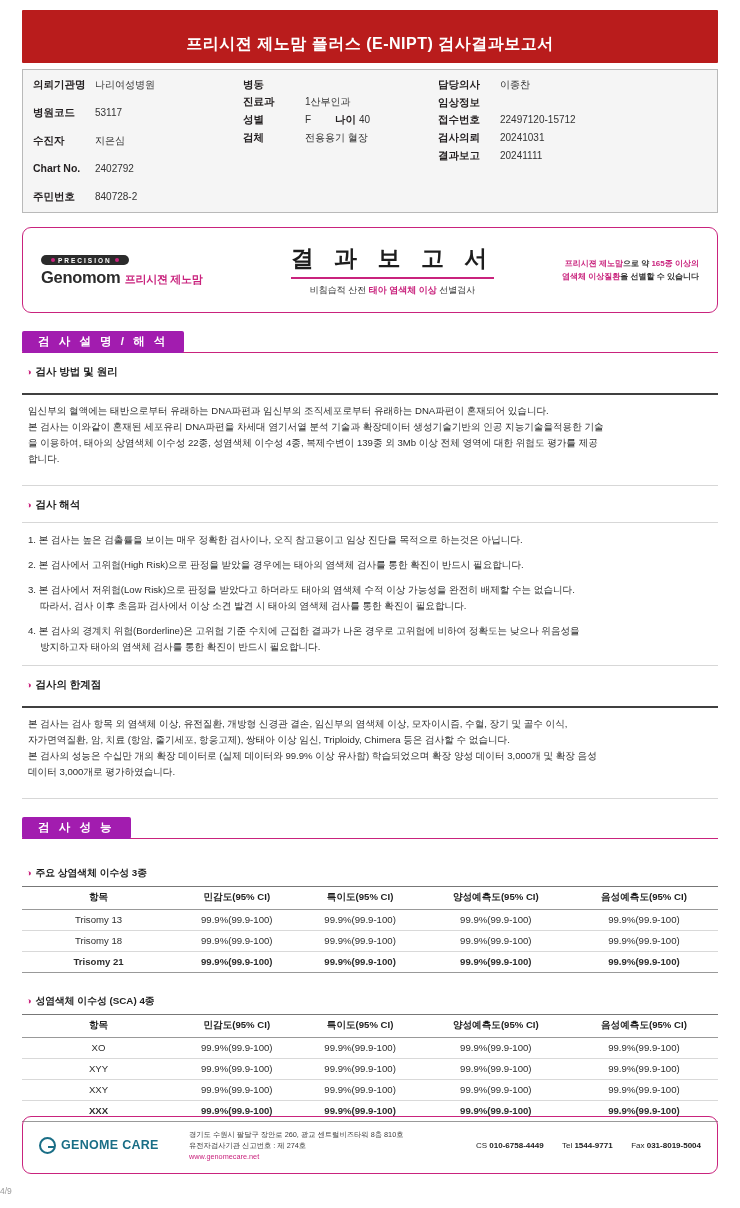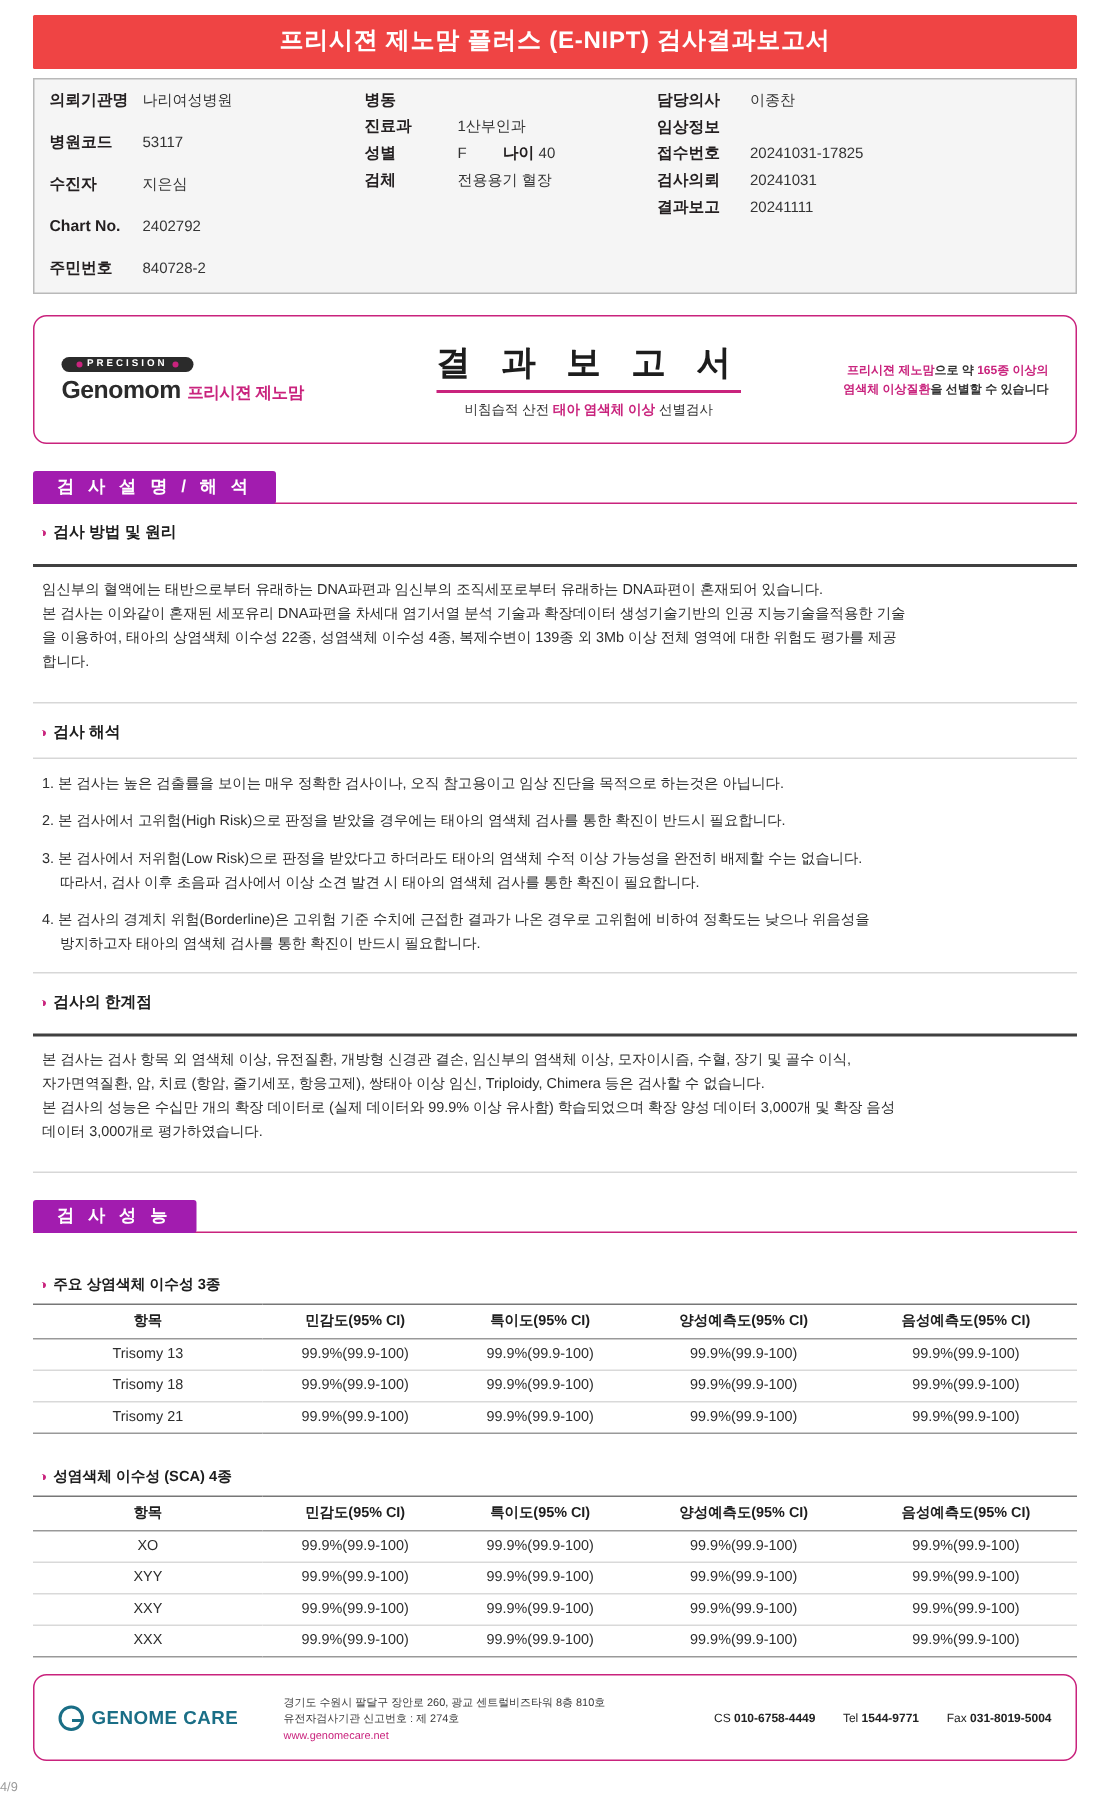--- a/index.html
+++ b/index.html
@@ -18,27 +18,27 @@
   }
   .page {
     width: 740px;
     height: 1208px;
     padding: 10px 22px 0 22px;
     position: relative;
   }
 
   
   .title-bar {
-    background: #ef4444;
+    background: #b91c1c;
     color: #ffffff;
     text-align: center;
     font-size: 16px;
     font-weight: bold;
     letter-spacing: .5px;
-    padding: 7px 0 8px 0;
+    padding: 24px 0 8px 0;
     border-radius: 1px;
   }
 
   
   .info-box {
     margin-top: 6px;
     border: 1px solid #b9b9b9;
     background: #f5f5f5;
     padding: 7px 10px 8px 10px;
     display: flex;
@@ -185,21 +185,21 @@
     font-weight: bold;
     color: #1d1d1d;
     background: #fff;
   }
   table.perf td {
     border-bottom: 1px solid #d9d9d9;
     padding: 4px 0 5px 0;
     text-align: center;
     color: #2d2d2d;
   }
-  table.perf tr:last-child td { border-bottom: 1.2px solid #999; }
+  table.perf tr:last-child td { border-bottom: 1.2px solid #999; font-weight: bold; }
   table.perf col.c-item { width: 22%; }
 
   
   .footer {
     position: absolute;
     left: 22px;
     right: 22px;
     bottom: 34px;
     border: 1.5px solid #c9237d;
     border-radius: 9px;
@@ -301,21 +301,21 @@
       <div class="info-row">
         <span class="info-label wide">담당의사</span>
         <span class="info-val">이종찬</span>
       </div>
       <div class="info-row">
         <span class="info-label wide">임상정보</span>
         <span class="info-val"></span>
       </div>
       <div class="info-row">
         <span class="info-label wide">접수번호</span>
-        <span class="info-val">20241031-17825</span>
+        <span class="info-val">22497120-15712</span>
       </div>
       <div class="info-row">
         <span class="info-label wide">검사의뢰</span>
         <span class="info-val">20241031</span>
       </div>
       <div class="info-row">
         <span class="info-label wide">결과보고</span>
         <span class="info-val">20241111</span>
       </div>
     </div>

